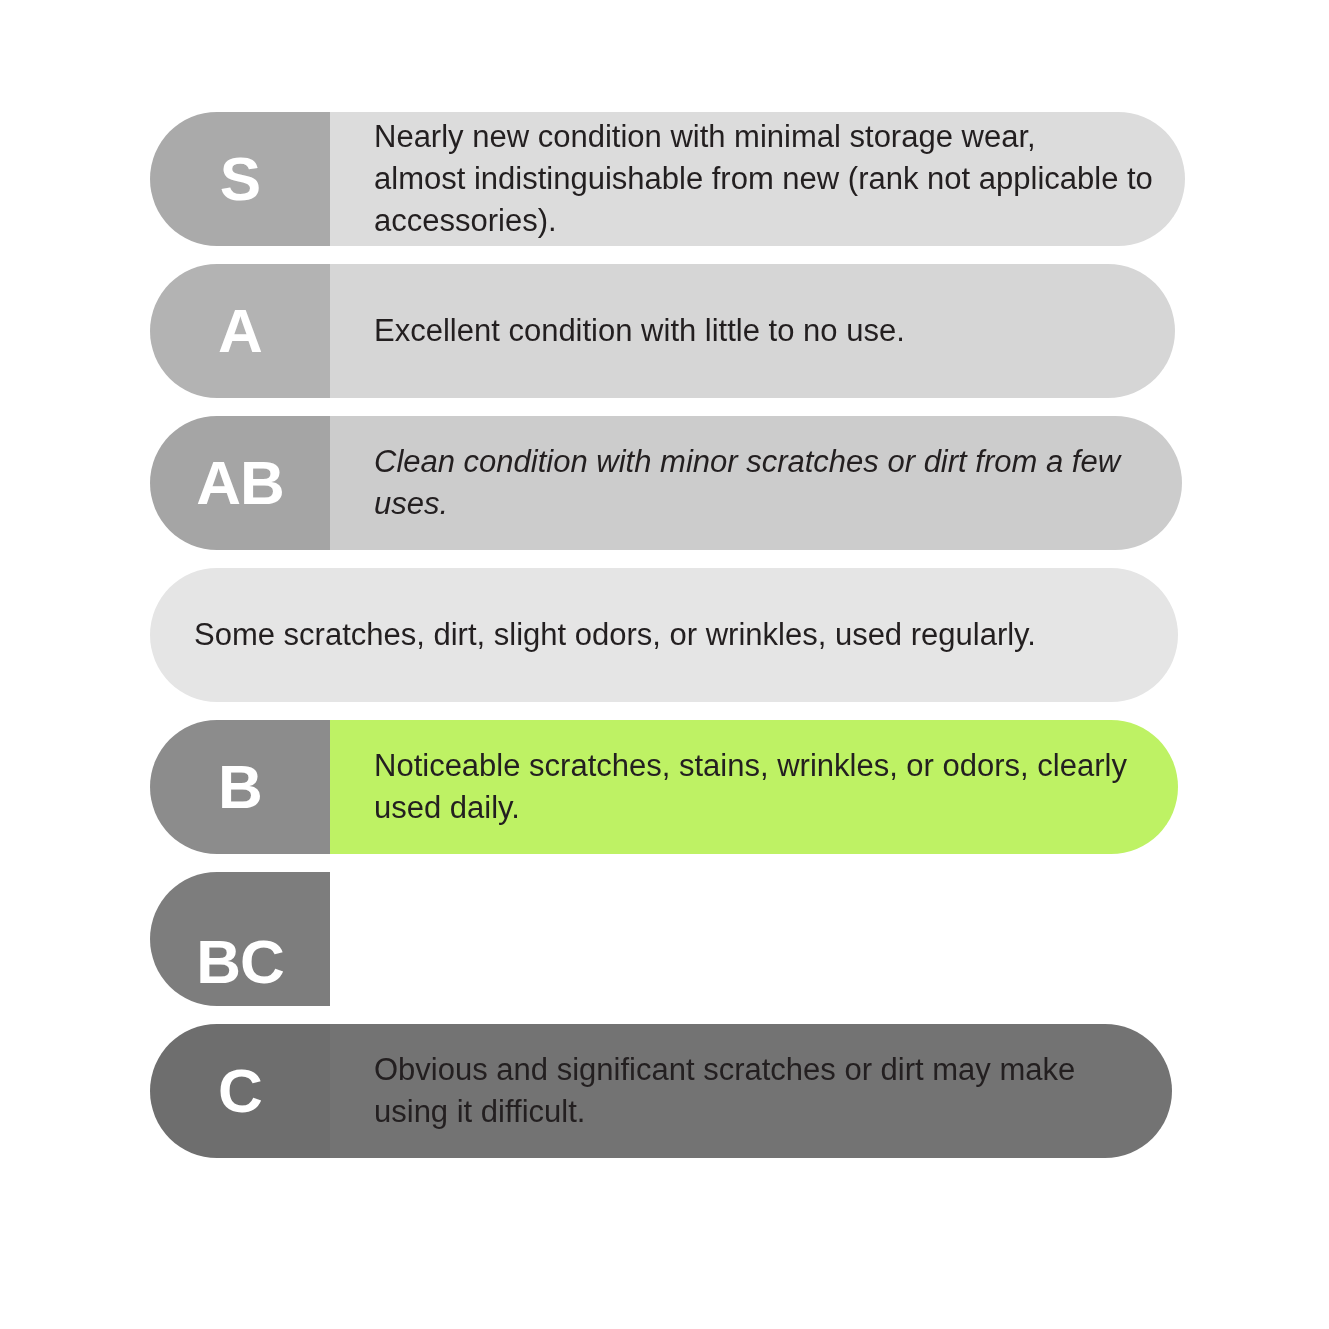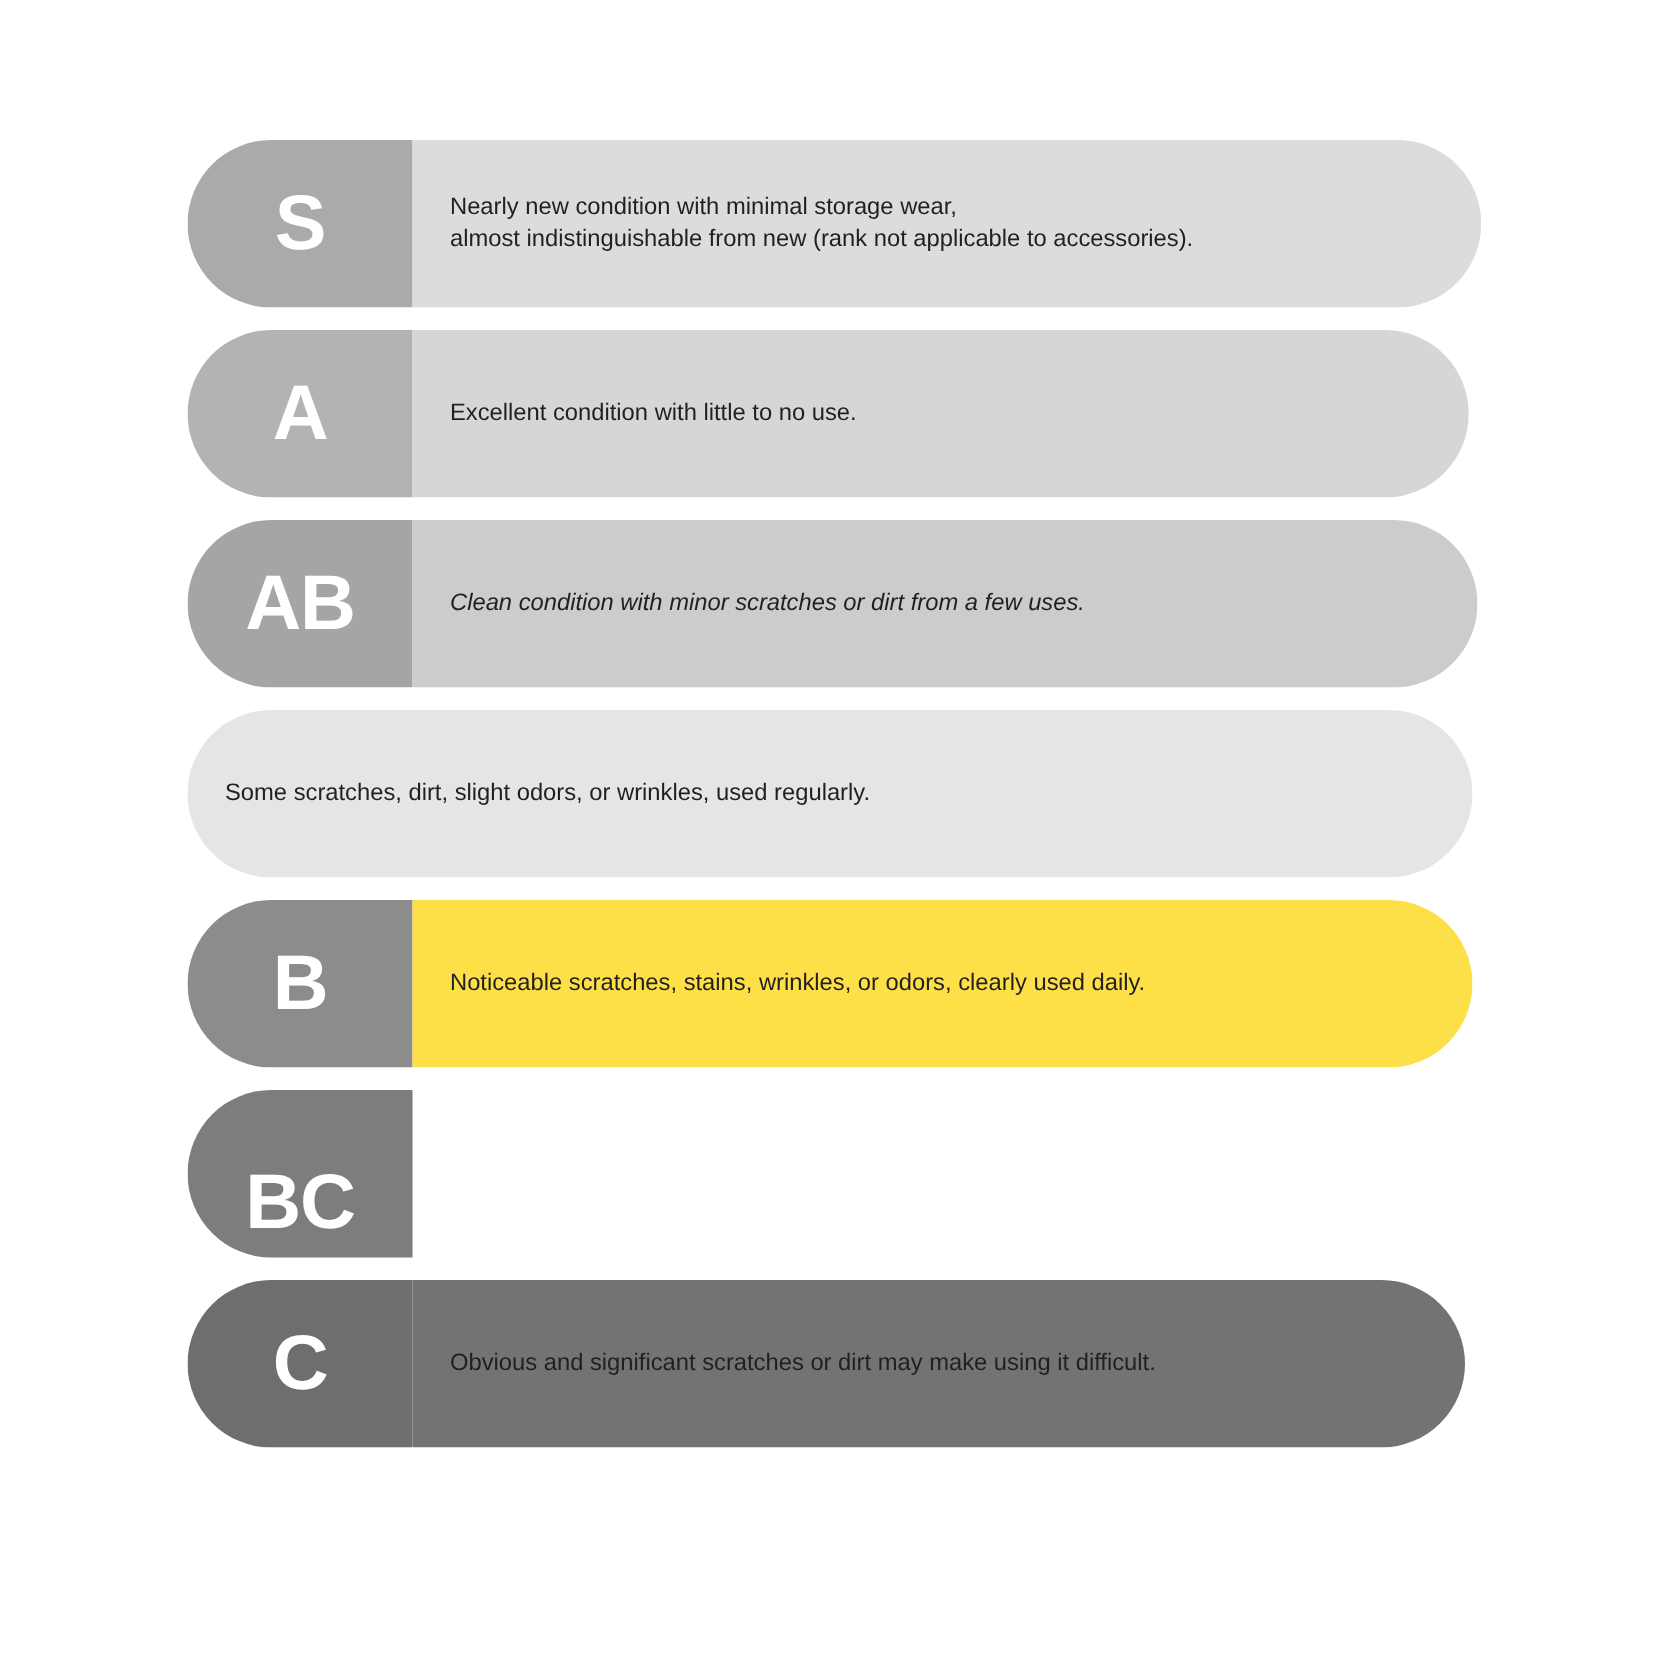--- a/index.html
+++ b/index.html
@@ -37,24 +37,24 @@
     color: #ffffff;
     font-weight: bold;
     font-size: 62px;
     letter-spacing: -1px;
     line-height: 1;
   }
   .grade-desc {
     flex: 1 1 auto;
     display: flex;
     align-items: center;
-    padding-left: 30px;
+    padding-left: 44px;
     padding-right: 24px;
     color: #231f20;
-    font-size: 19px;
+    font-size: 31px;
     line-height: 1.35;
     white-space: pre-line;
   }
   
   .row-0 { width: 1035px; }
   .row-1 { width: 1025px; }
   .row-2 { width: 1032px; }
   .row-3 { width: 1028px; }
   .row-4 { width: 1028px; }
   .row-5 { width: 1022px; flex-direction: column; }
@@ -80,21 +80,21 @@
     <div class="grade-badge" style="background: rgb(165, 165, 165);">AB</div>
     <div class="grade-desc" style="background: rgb(204, 204, 204); font-style: italic;">Clean condition with minor scratches or dirt from a few uses.</div>
   </div>
 
   <div class="grade-row row-3">
     <div class="grade-desc" style="background: #e5e5e5;">Some scratches, dirt, slight odors, or wrinkles, used regularly.</div>
   </div>
 
   <div class="grade-row row-4">
     <div class="grade-badge" style="background: rgb(140, 140, 140);">B</div>
-    <div class="grade-desc" style="background: #fde047;">Noticeable scratches, stains, wrinkles, or odors, clearly used daily.</div>
+    <div class="grade-desc" style="background: #bef264;">Noticeable scratches, stains, wrinkles, or odors, clearly used daily.</div>
   </div>
 
   <div class="grade-row row-5">
     <div class="grade-badge" style="background: rgb(125, 125, 125);">BC</div>
   </div>
 
   <div class="grade-row row-6">
     <div class="grade-badge" style="background: rgb(110, 110, 110);">C</div>
     <div class="grade-desc" style="background: #737373;">Obvious and significant scratches or dirt may make using it difficult.</div>
   </div>

